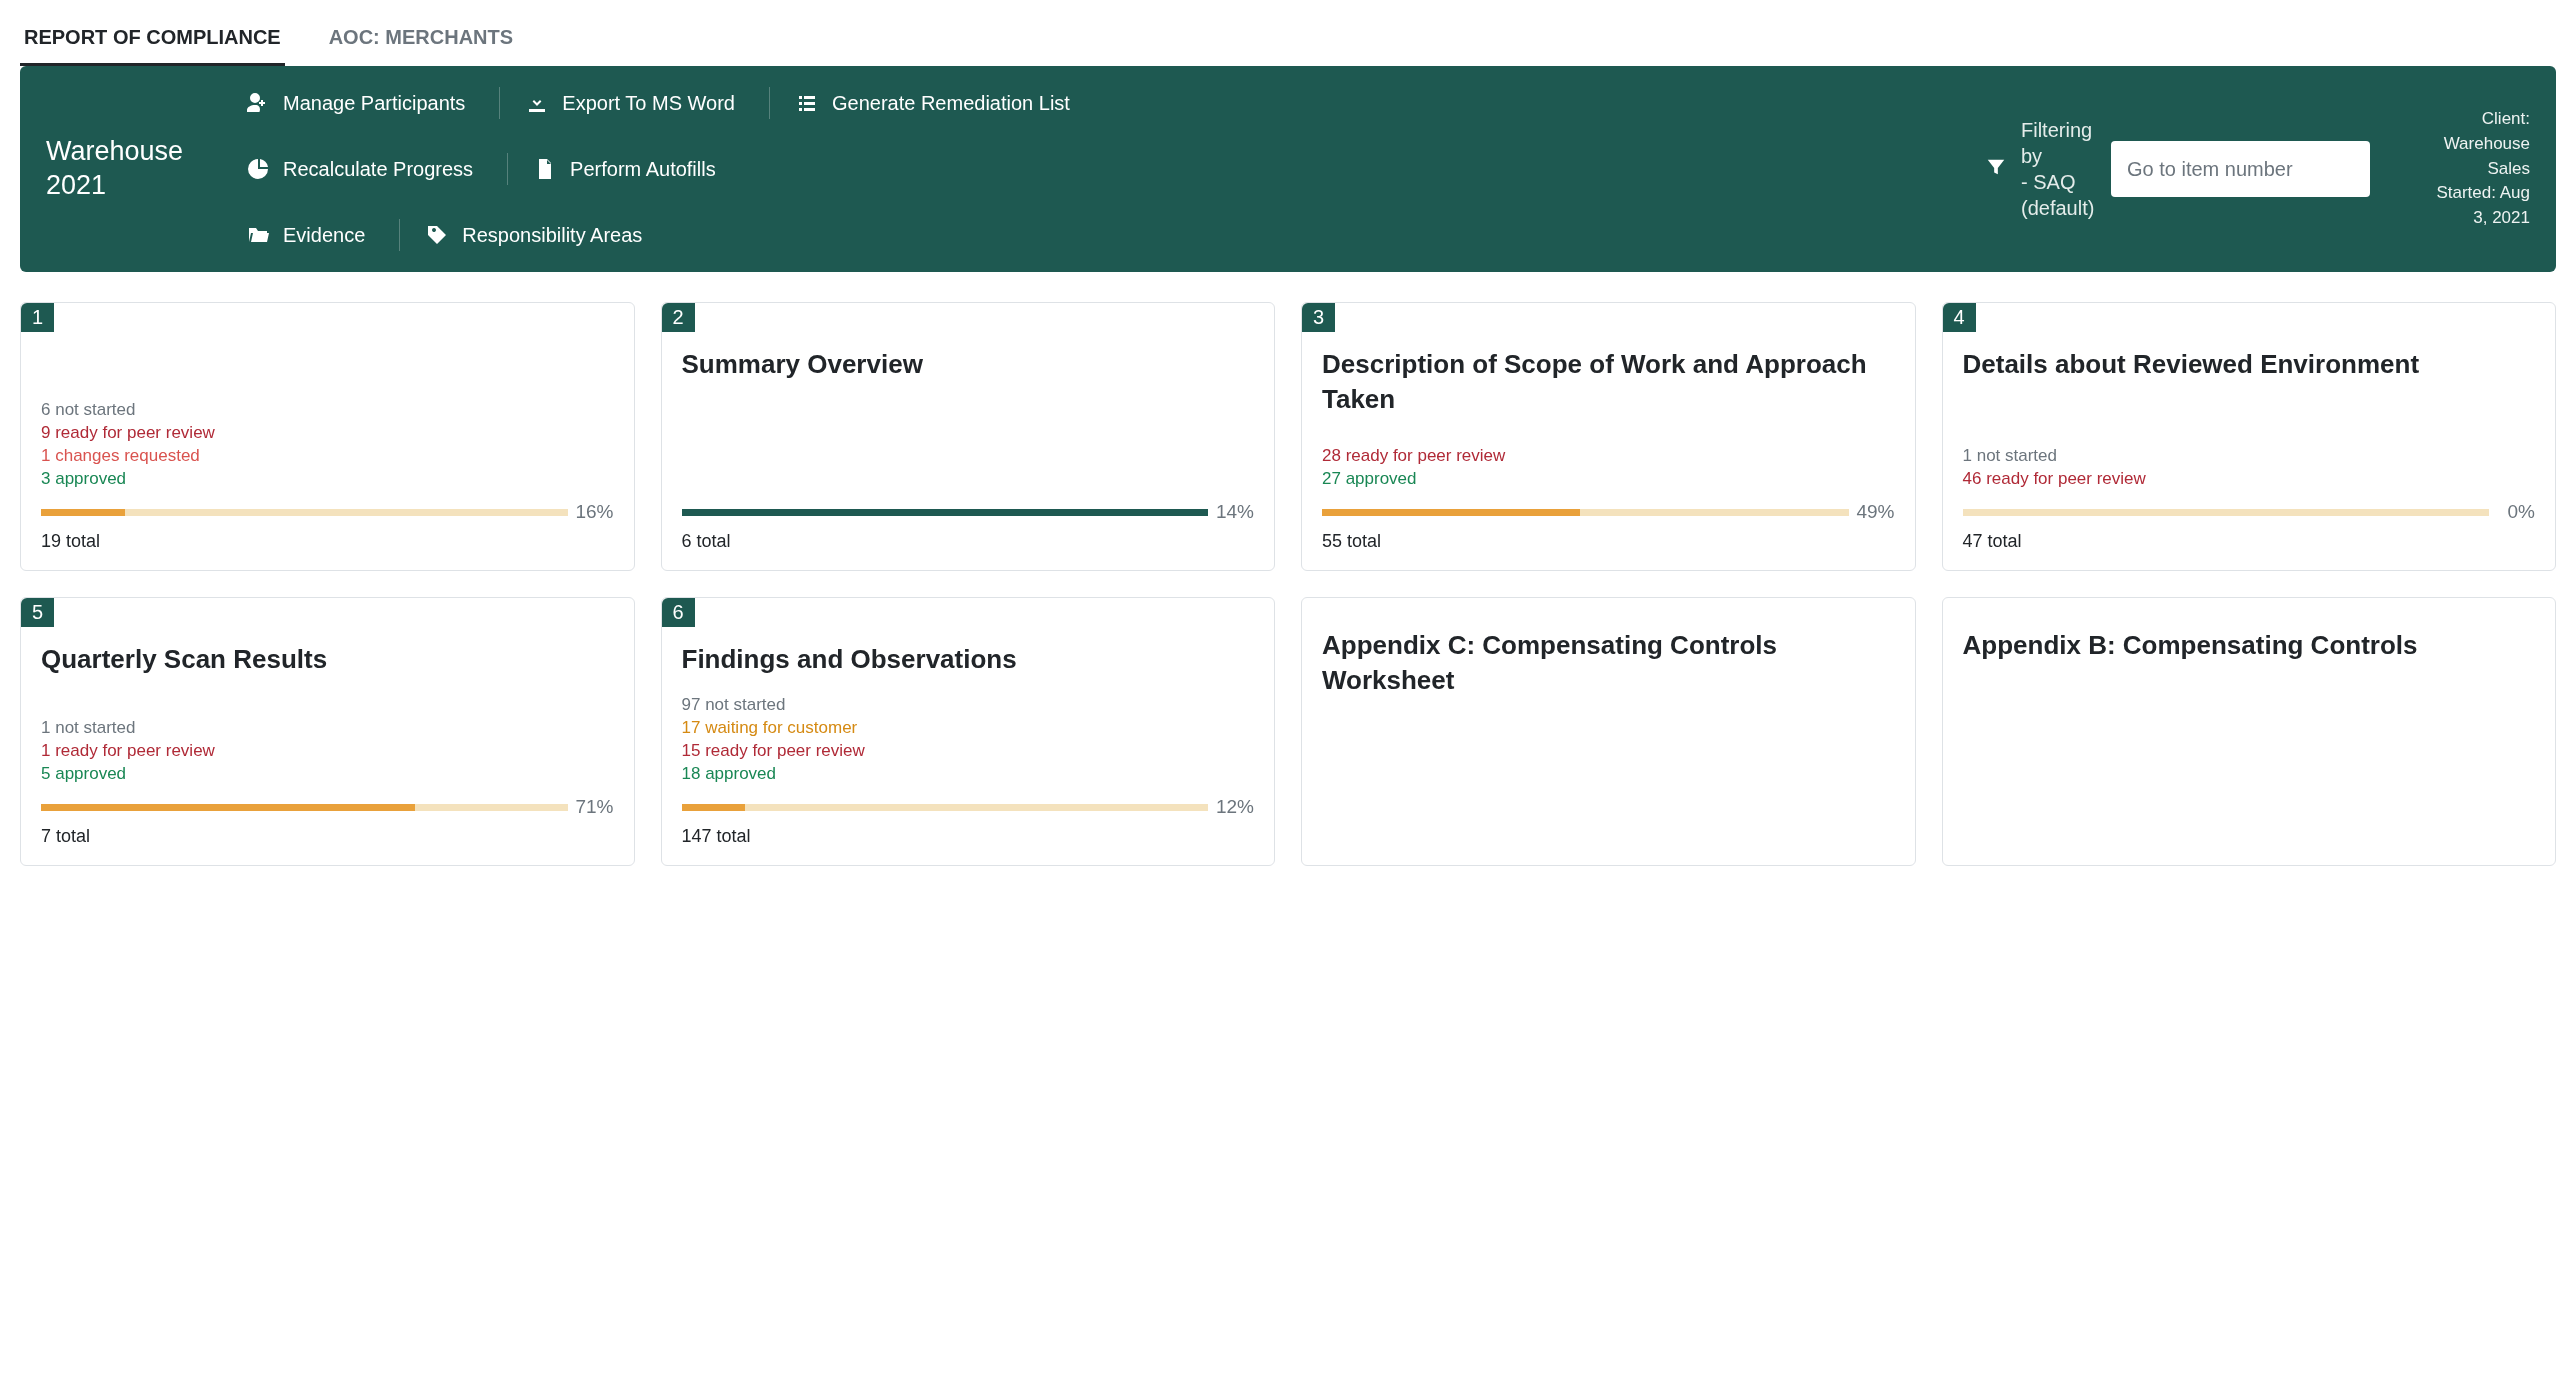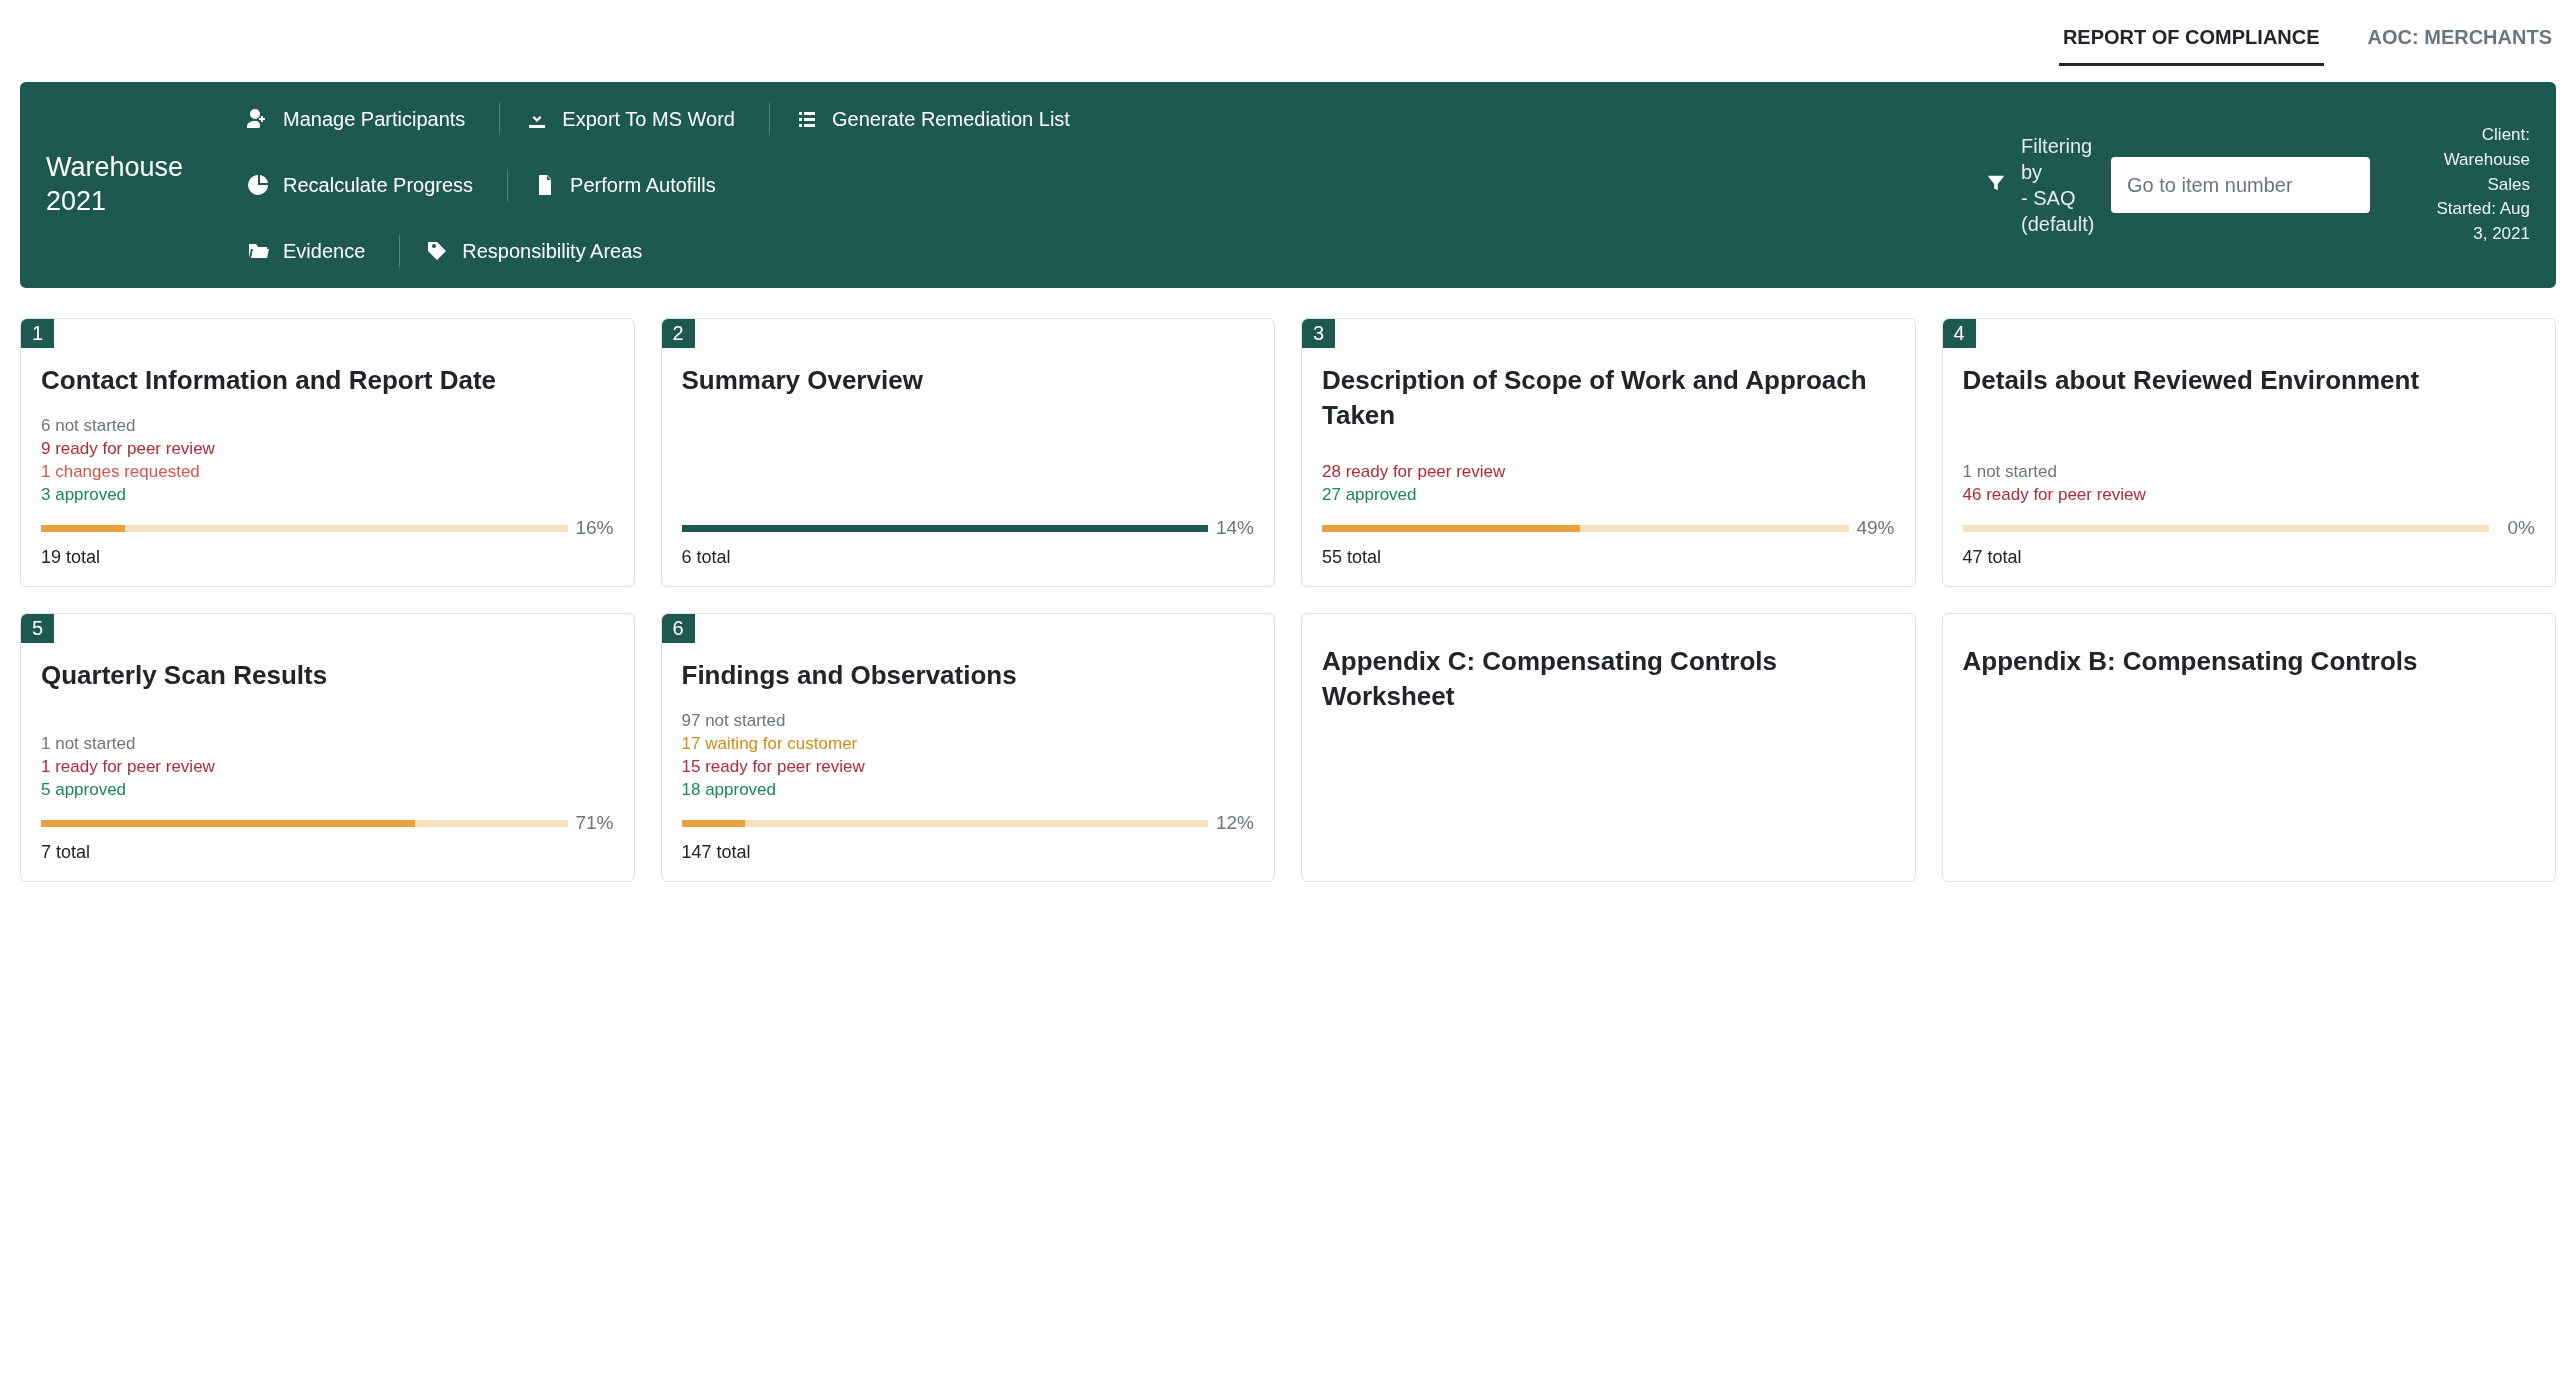--- a/index.html
+++ b/index.html
@@ -6,22 +6,21 @@
   body {
     font-family: "Segoe UI", Tahoma, sans-serif;
     background: #ffffff;
     color: #212529;
     padding: 10px 20px;
   }
   .tabs {
     display: flex;
     gap: 40px;
     padding: 6px 0 0 0;
-    margin-bottom: 16px;
-    justify-content: flex-end;
+    margin-bottom: 0;
   }
   .tab {
     font-size: 20px;
     font-weight: 600;
     color: #6c757d;
     padding: 10px 4px 14px 4px;
     cursor: pointer;
     border-bottom: 3px solid transparent;
   }
   .tab.active {
@@ -248,21 +247,20 @@
     <div>Sales</div>
     <div>Started: Aug</div>
     <div>3, 2021</div>
   </div>
 </div>
 
 <div class="cards">
 
   <div class="card">
     <div class="card-num">1</div>
-    <div class="card-title">Contact Information and Report Date</div>
     <div class="status-block">
       <div class="st-notstarted">6 not started</div>
       <div class="st-peer">9 ready for peer review</div>
       <div class="st-changes">1 changes requested</div>
       <div class="st-approved">3 approved</div>
     </div>
     <div class="progress-row">
       <div class="progress-bar">
         <div class="progress-fill-orange" style="width: 16%;"></div>
       </div>

